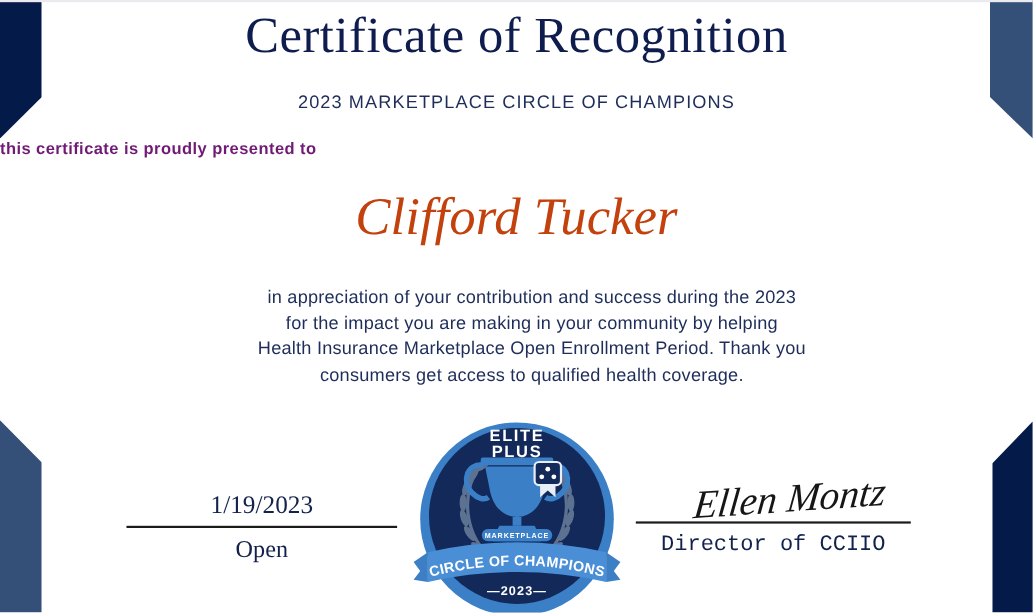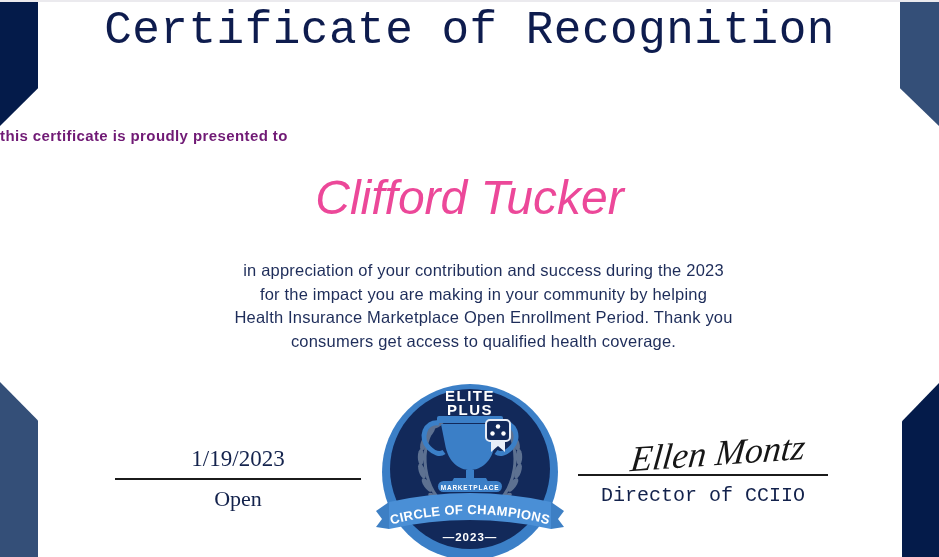--- a/index.html
+++ b/index.html
@@ -18,35 +18,35 @@
   .c-tr { right:0; top:0; width:39px; height:126px; background:#344f78;
           clip-path:polygon(0 0, 100% 0, 100% 100%, 0 70%); }
   .c-bl { left:0; bottom:0; width:38px; height:175px; background:#344f78;
           clip-path:polygon(0 0, 100% 22%, 100% 100%, 0 100%); }
   .c-br { right:0; bottom:0; width:37px; height:174px; background:#041b4a;
           clip-path:polygon(0 22%, 100% 0, 100% 100%, 0 100%); }
 
   
   .title {
     position:absolute; top:5px; left:0; width:100%; text-align:center;
-    font-family:Liberation Mono, monospace; font-size:46px; font-weight:400;
+    font-family:Liberation Serif, serif; font-size:46px; font-weight:400;
     color:#0e1c4e; letter-spacing:0.5px;
   }
   .subtitle {
     position:absolute; top:84px; left:0; width:100%; text-align:center;
     font-size:16.5px; font-weight:500; color:#1e2d5a; letter-spacing:1px;
   }
   .presented {
     position:absolute; top:127px; left:0; width:100%; text-align:left;
     font-size:15px; font-weight:600; color:#701a75; letter-spacing:0.4px;
   }
   .name {
     position:absolute; top:170px; left:0; width:100%; text-align:center;
-    font-family:Liberation Sans, sans-serif; font-style:italic;
-    font-size:48px; color:#ec4899;
+    font-family:Liberation Serif, serif; font-style:italic;
+    font-size:48px; color:#c2410c;
   }
   .body-par {
     position:absolute; top:259px; left:0; width:100%; text-align:center;
     font-size:16.5px; font-weight:500; color:#1e2d5a; line-height:23.5px;
     letter-spacing:0.2px;
     margin-left:14px;
   }
 
   
   .rule { border-top:2px solid #1b1b1b; width:100%; }
@@ -78,20 +78,21 @@
 
 <div class="certificate">
   <div class="top-strip"></div>
 
   <div class="corner c-tl"></div>
   <div class="corner c-tr"></div>
   <div class="corner c-bl"></div>
   <div class="corner c-br"></div>
 
   <div class="title">Certificate of Recognition</div>
+  <div class="subtitle">2023 MARKETPLACE CIRCLE OF CHAMPIONS</div>
   <div class="presented">this certificate is proudly presented to</div>
   <div class="name">Clifford Tucker</div>
 
   <div class="body-par">
     <div>in appreciation of your contribution and success during the 2023</div>
     <div>for the impact you are making in your community by helping</div>
     <div>Health Insurance Marketplace Open Enrollment Period. Thank you</div>
     <div>consumers get access to qualified health coverage.</div>
   </div>
 

